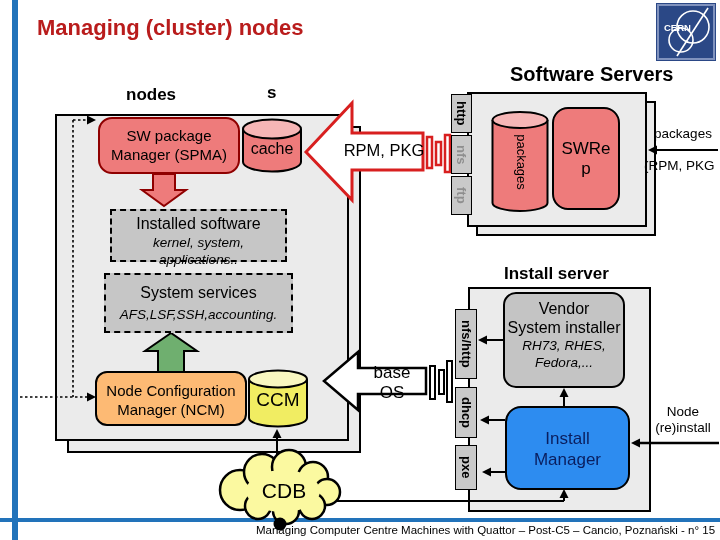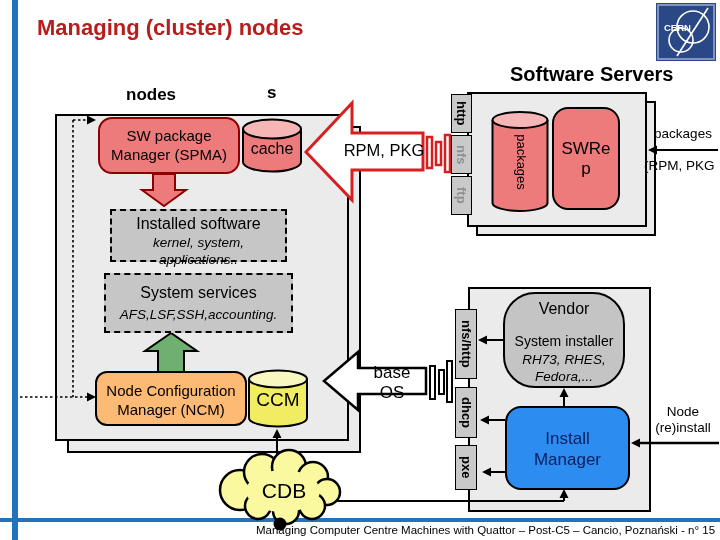--- a/index.html
+++ b/index.html
@@ -111,20 +111,21 @@
       <ellipse cx="283" cy="491" rx="37" ry="21" fill="#FBF9A0"></ellipse>
       <circle cx="280" cy="524" r="6.5" fill="#000"></circle>
     </g>
   </svg>
 
   <div class="lbl bold" style="left:126px;top:83px;font-size:17px;line-height:24px;">
     <div>nodes</div>
   </div>
   <div class="lbl bold" style="left:267px;top:83px;font-size:17px;">s</div>
   <div class="lbl bold" style="left:510px;top:63px;font-size:20px;white-space:nowrap;">Software Servers</div>
+  <div class="lbl bold" style="left:504px;top:264px;font-size:17px;white-space:nowrap;">Install server</div>
 
   <div class="rbox" style="left:98px;top:117px;width:142px;height:57px;border-radius:14px;background:#EE7B7B;border-color:#8F0000;border-width:2.5px;font-size:15px;line-height:19px;padding-top:7px;">
     <div>SW package</div>
     <div>Manager (SPMA)</div>
   </div>
   <div class="lbl" style="left:243px;top:140px;width:58px;text-align:center;font-size:16px;">cache</div>
 
   <div class="lbl" style="left:338px;top:141px;width:92px;text-align:center;font-size:16.5px;">RPM, PKG</div>
 
   <div class="dashedbox" style="left:110px;top:209px;width:177px;height:53px;overflow:visible;padding-top:3px;">
@@ -153,23 +154,23 @@
   </div>
 
   <div class="lbl" style="left:648px;top:126px;width:70px;text-align:center;font-size:13.5px;">packages</div>
   <div class="lbl" style="left:644px;top:158px;width:78px;text-align:left;font-size:13.5px;white-space:nowrap;">(RPM, PKG</div>
 
   <div class="lbl" style="left:358px;top:363px;width:68px;text-align:center;font-size:17px;line-height:20px;">
     <div>base</div>
     <div>OS</div>
   </div>
 
-  <div class="rbox" style="left:503px;top:292px;width:122px;height:96px;border-radius:32px;background:#C4C4C4;padding-top:5px;">
+  <div class="rbox" style="left:503px;top:292px;width:122px;height:96px;border-radius:13px;background:#C4C4C4;padding-top:5px;">
     <div style="font-size:16px;line-height:19px;">Vendor</div>
-    <div style="font-size:14px;line-height:19px;white-space:nowrap;margin-top:14px;">System installer</div>
+    <div style="font-size:16px;line-height:19px;white-space:nowrap;">System installer</div>
     <div class="it" style="font-size:13.5px;line-height:17px;">RH73, RHES,</div>
     <div class="it" style="font-size:13.5px;line-height:17px;">Fedora,...</div>
   </div>
 
   <div class="rbox" style="left:505px;top:406px;width:125px;height:84px;border-radius:16px;background:#2D8CF0;color:#0A1E5E;font-size:17px;line-height:21px;padding-top:20px;text-align:center;">
     <div>Install</div>
     <div>Manager</div>
   </div>
 
   <div class="tab" style="left:455px;top:309px;width:22px;height:70px;color:#000;">nfs/http</div>

